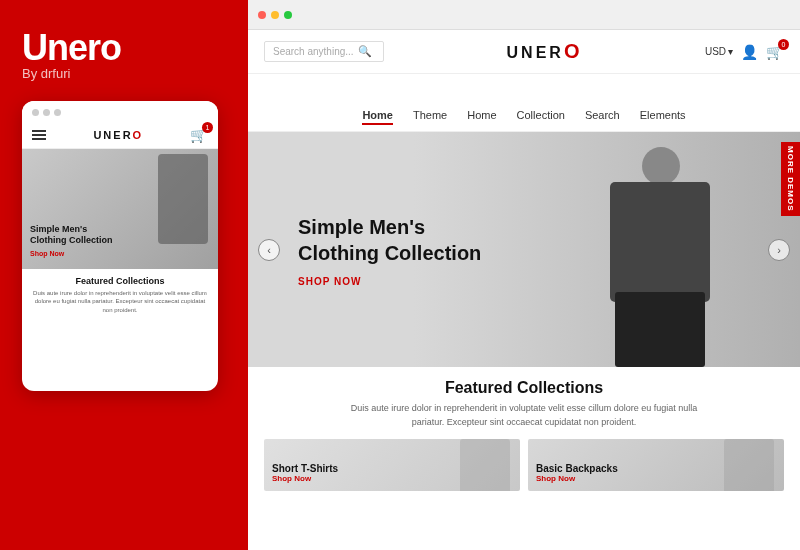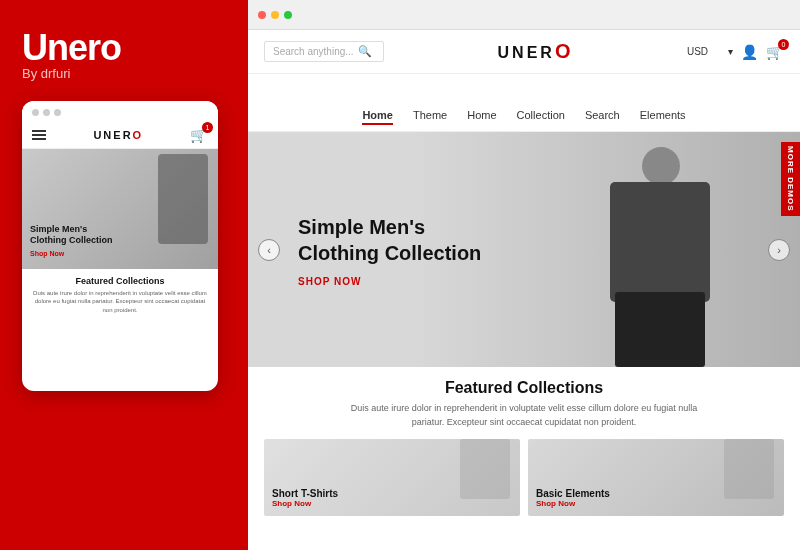--- a/index.html
+++ b/index.html
@@ -251,21 +251,21 @@
     .header-right {
       display: flex;
       align-items: center;
       gap: 8px;
     }
     .usd-btn {
       font-size: 10px;
       color: #333;
       display: flex;
       align-items: center;
-      gap: 20px;
+      gap: 2px;
     }
     .header-icon {
       font-size: 14px;
       color: #333;
     }
     .cart-wrapper {
       position: relative;
     }
     .cart-badge {
       position: absolute;
@@ -410,21 +410,21 @@
       max-width: 380px;
       margin: 0 auto 10px;
     }
     .featured-grid {
       display: grid;
       grid-template-columns: 1fr 1fr;
       gap: 8px;
     }
     .featured-card {
       background: #f5f5f5;
-      height: 77px;
+      height: 52px;
       border-radius: 2px;
       position: relative;
       overflow: hidden;
       display: flex;
       align-items: flex-end;
       padding: 8px;
     }
     .featured-card-bg-left {
       background: linear-gradient(135deg, #e0e0e0 0%, #c8c8c8 100%);
     }
@@ -602,20 +602,20 @@
         <div class="featured-card featured-card-bg-left">
           <div class="featured-card-figure"></div>
           <div class="featured-card-content">
             <div class="featured-card-title">Short T-Shirts</div>
             <div class="featured-card-link">Shop Now</div>
           </div>
         </div>
         <div class="featured-card featured-card-bg-right">
           <div class="featured-card-figure"></div>
           <div class="featured-card-content">
-            <div class="featured-card-title">Basic Elements</div>
+            <div class="featured-card-title">Basic Backpacks</div>
             <div class="featured-card-link">Shop Now</div>
           </div>
         </div>
       </div>
     </div>
   </div>
 </div>
 
 </body></html>

